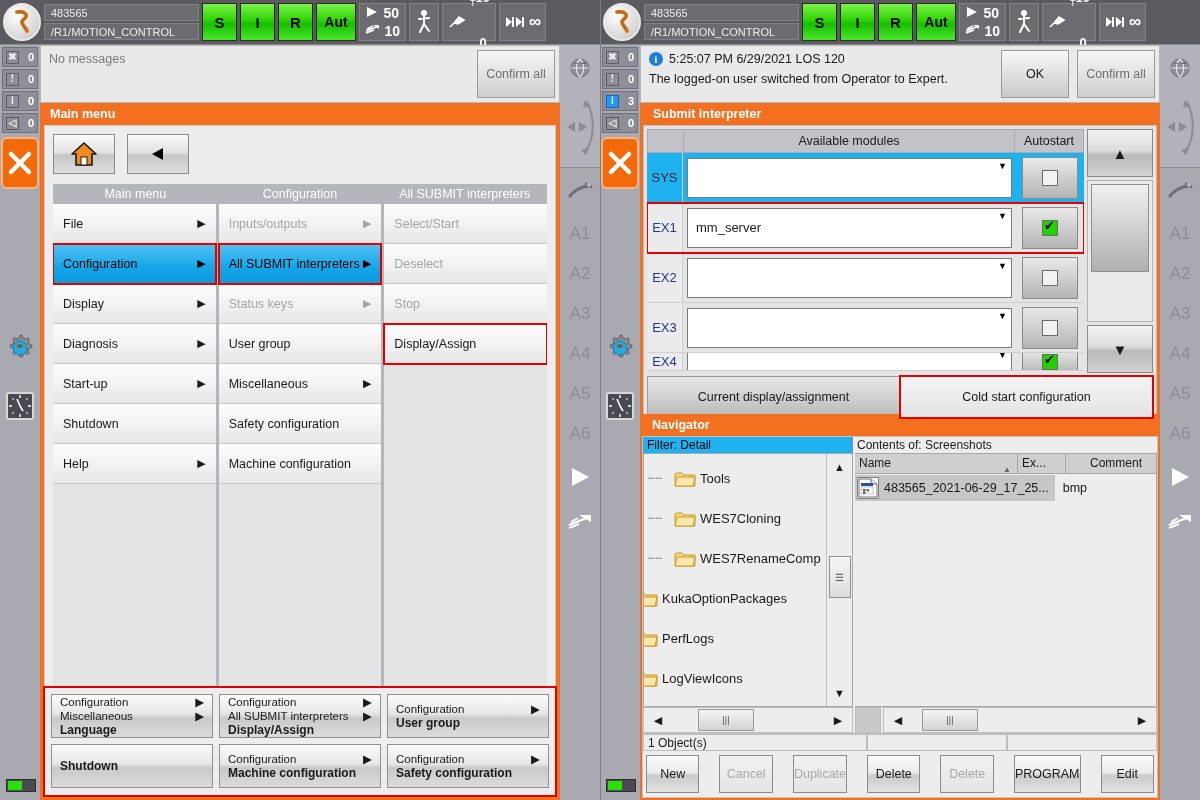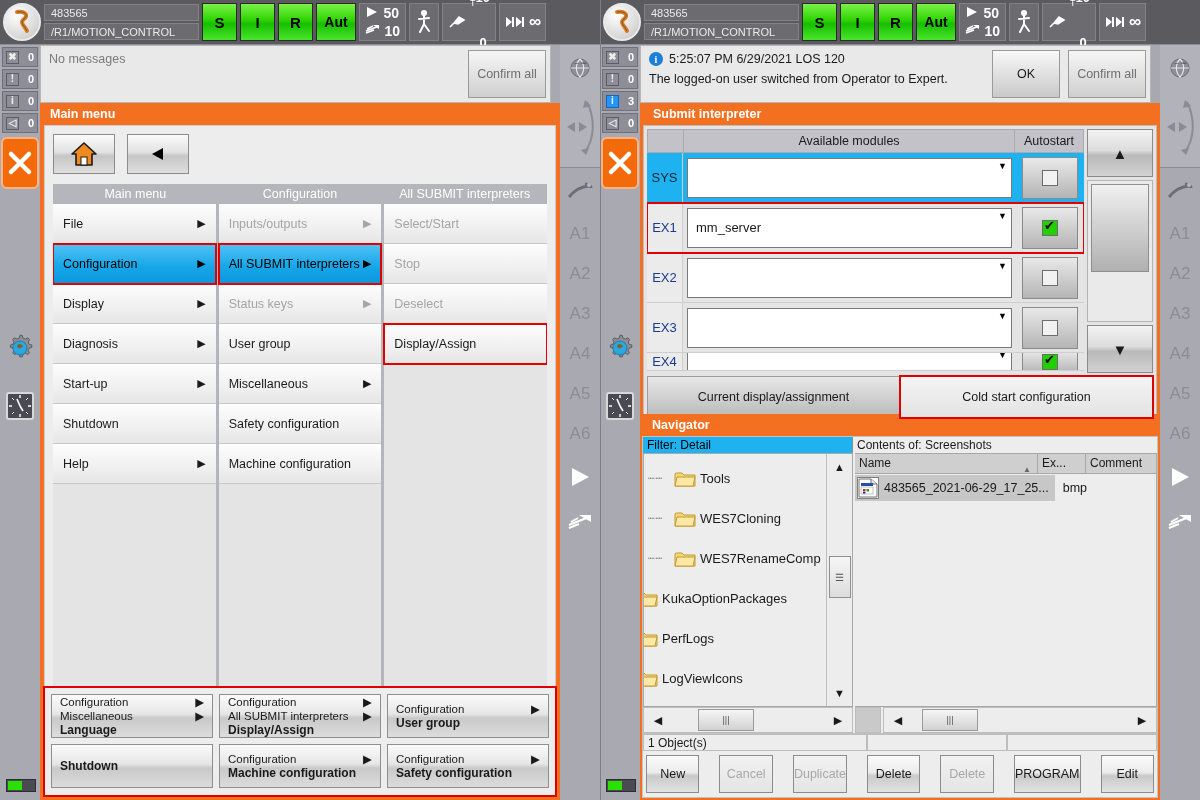--- a/index.html
+++ b/index.html
@@ -79,21 +79,21 @@
   .railR { position:absolute; right:0; top:45px; width:40px; bottom:0;
            background:#a9a9b2; display:flex; flex-direction:column; align-items:center; }
   .railR .grp1 { background:#b2b2ba; width:40px; border-bottom:1px solid #8b8b95; padding-bottom:4px;}
   .ax {
     height:40px; width:40px; display:flex; align-items:center; justify-content:center;
     color:#8c8c95; font-size:17px; font-weight:normal;
   }
   .rIcon { height:46px; width:40px; display:flex; align-items:center; justify-content:center;}
 
   
-  .msgarea { position:absolute; left:40px; right:49px; top:45px; height:58px;
+  .msgarea { position:absolute; left:40px; right:40px; top:45px; height:58px;
              background:#e9e9e9; border:1px solid #b6b6b6; display:flex; }
   .msgtext { flex:1; padding:6px 8px; color:#7b7b7b; font-size:12.5px; }
   .msgtext.filled { color:#1a1a1a; }
   .msgline1 { display:flex; align-items:center; gap:6px; margin-bottom:6px;}
   .infoico { width:14px;height:14px;border-radius:50%;background:#1d7fd6;color:#fff;
              font-size:10px;font-weight:bold;display:flex;align-items:center;justify-content:center;
              font-family:"Liberation Serif", serif;}
   .msgbtn {
     width:78px; margin:4px; border:1px solid #9a9a9a; background:linear-gradient(180deg,#f6f6f6,#cfcfcf);
     display:flex; align-items:center; justify-content:center; font-size:12.5px; color:#6f6f6f;
@@ -211,21 +211,21 @@
   .vsthumb { position:absolute; left:1px; width:22px; height:42px; top:78px;
              border:1px solid #909090; background:linear-gradient(180deg,#f6f6f6,#dcdcdc);
              display:flex; align-items:center; justify-content:center; font-size:10px; color:#555;}
   .listpanel { flex:1; border:1px solid #a8a8a8; border-left:none; background:#ededed;
                display:flex; flex-direction:column; overflow:hidden; margin-left:2px;}
   .lhdr { display:flex; height:20px; background:#cfcfcf; border-bottom:1px solid #a8a8a8; }
   .lh { font-size:12px; line-height:19px; padding:0 4px; border-right:1px solid #a8a8a8;
         position:relative; }
   .lh.name { flex:1; }
   .lh.ex { width:48px; }
-  .lh.cm { width:70px; border-right:none;}
+  .lh.cm { width:70px; border-right:none;margin-left:20px;}
   .sortarr { position:absolute; right:6px; top:6px; font-size:8px; color:#666; }
   .lrow { display:flex; align-items:center; height:28px; }
   .lrow .fn { display:flex; align-items:center; gap:5px; background:#c7c7c7; height:26px;
               padding:0 6px 0 2px; font-size:12.5px; }
   .lrow .ext { font-size:12.5px; padding-left:8px; }
   .bmpicon { width:22px; height:22px; background:#fff; border:1px solid #808080; position:relative;}
   .hscroll { height:26px; display:flex; align-items:center; background:#ededed;
              border-top:1px solid #c5c5c5; }
   .hsbtn { width:28px; text-align:center; font-size:11px; }
   .hstrack { flex:1; position:relative; height:24px; }
@@ -498,25 +498,25 @@
             </div>
             <div class="colfill"></div>
           </div>
 
           <div class="col">
             <div class="mi dim">
               <span>Select/Start</span>
                 <span></span>
             </div>
             <div class="mi dim">
+              <span>Deselect</span>
+                <span></span>
+            </div>
+            <div class="mi dim">
               <span>Stop</span>
-                <span></span>
-            </div>
-            <div class="mi dim">
-              <span>Deselect</span>
                 <span></span>
             </div>
             <div class="mi hl-red">
               <span>Display/Assign</span>
                 <span></span>
             </div>
             <div class="colfill"></div>
           </div>
         </div>
       </div>

